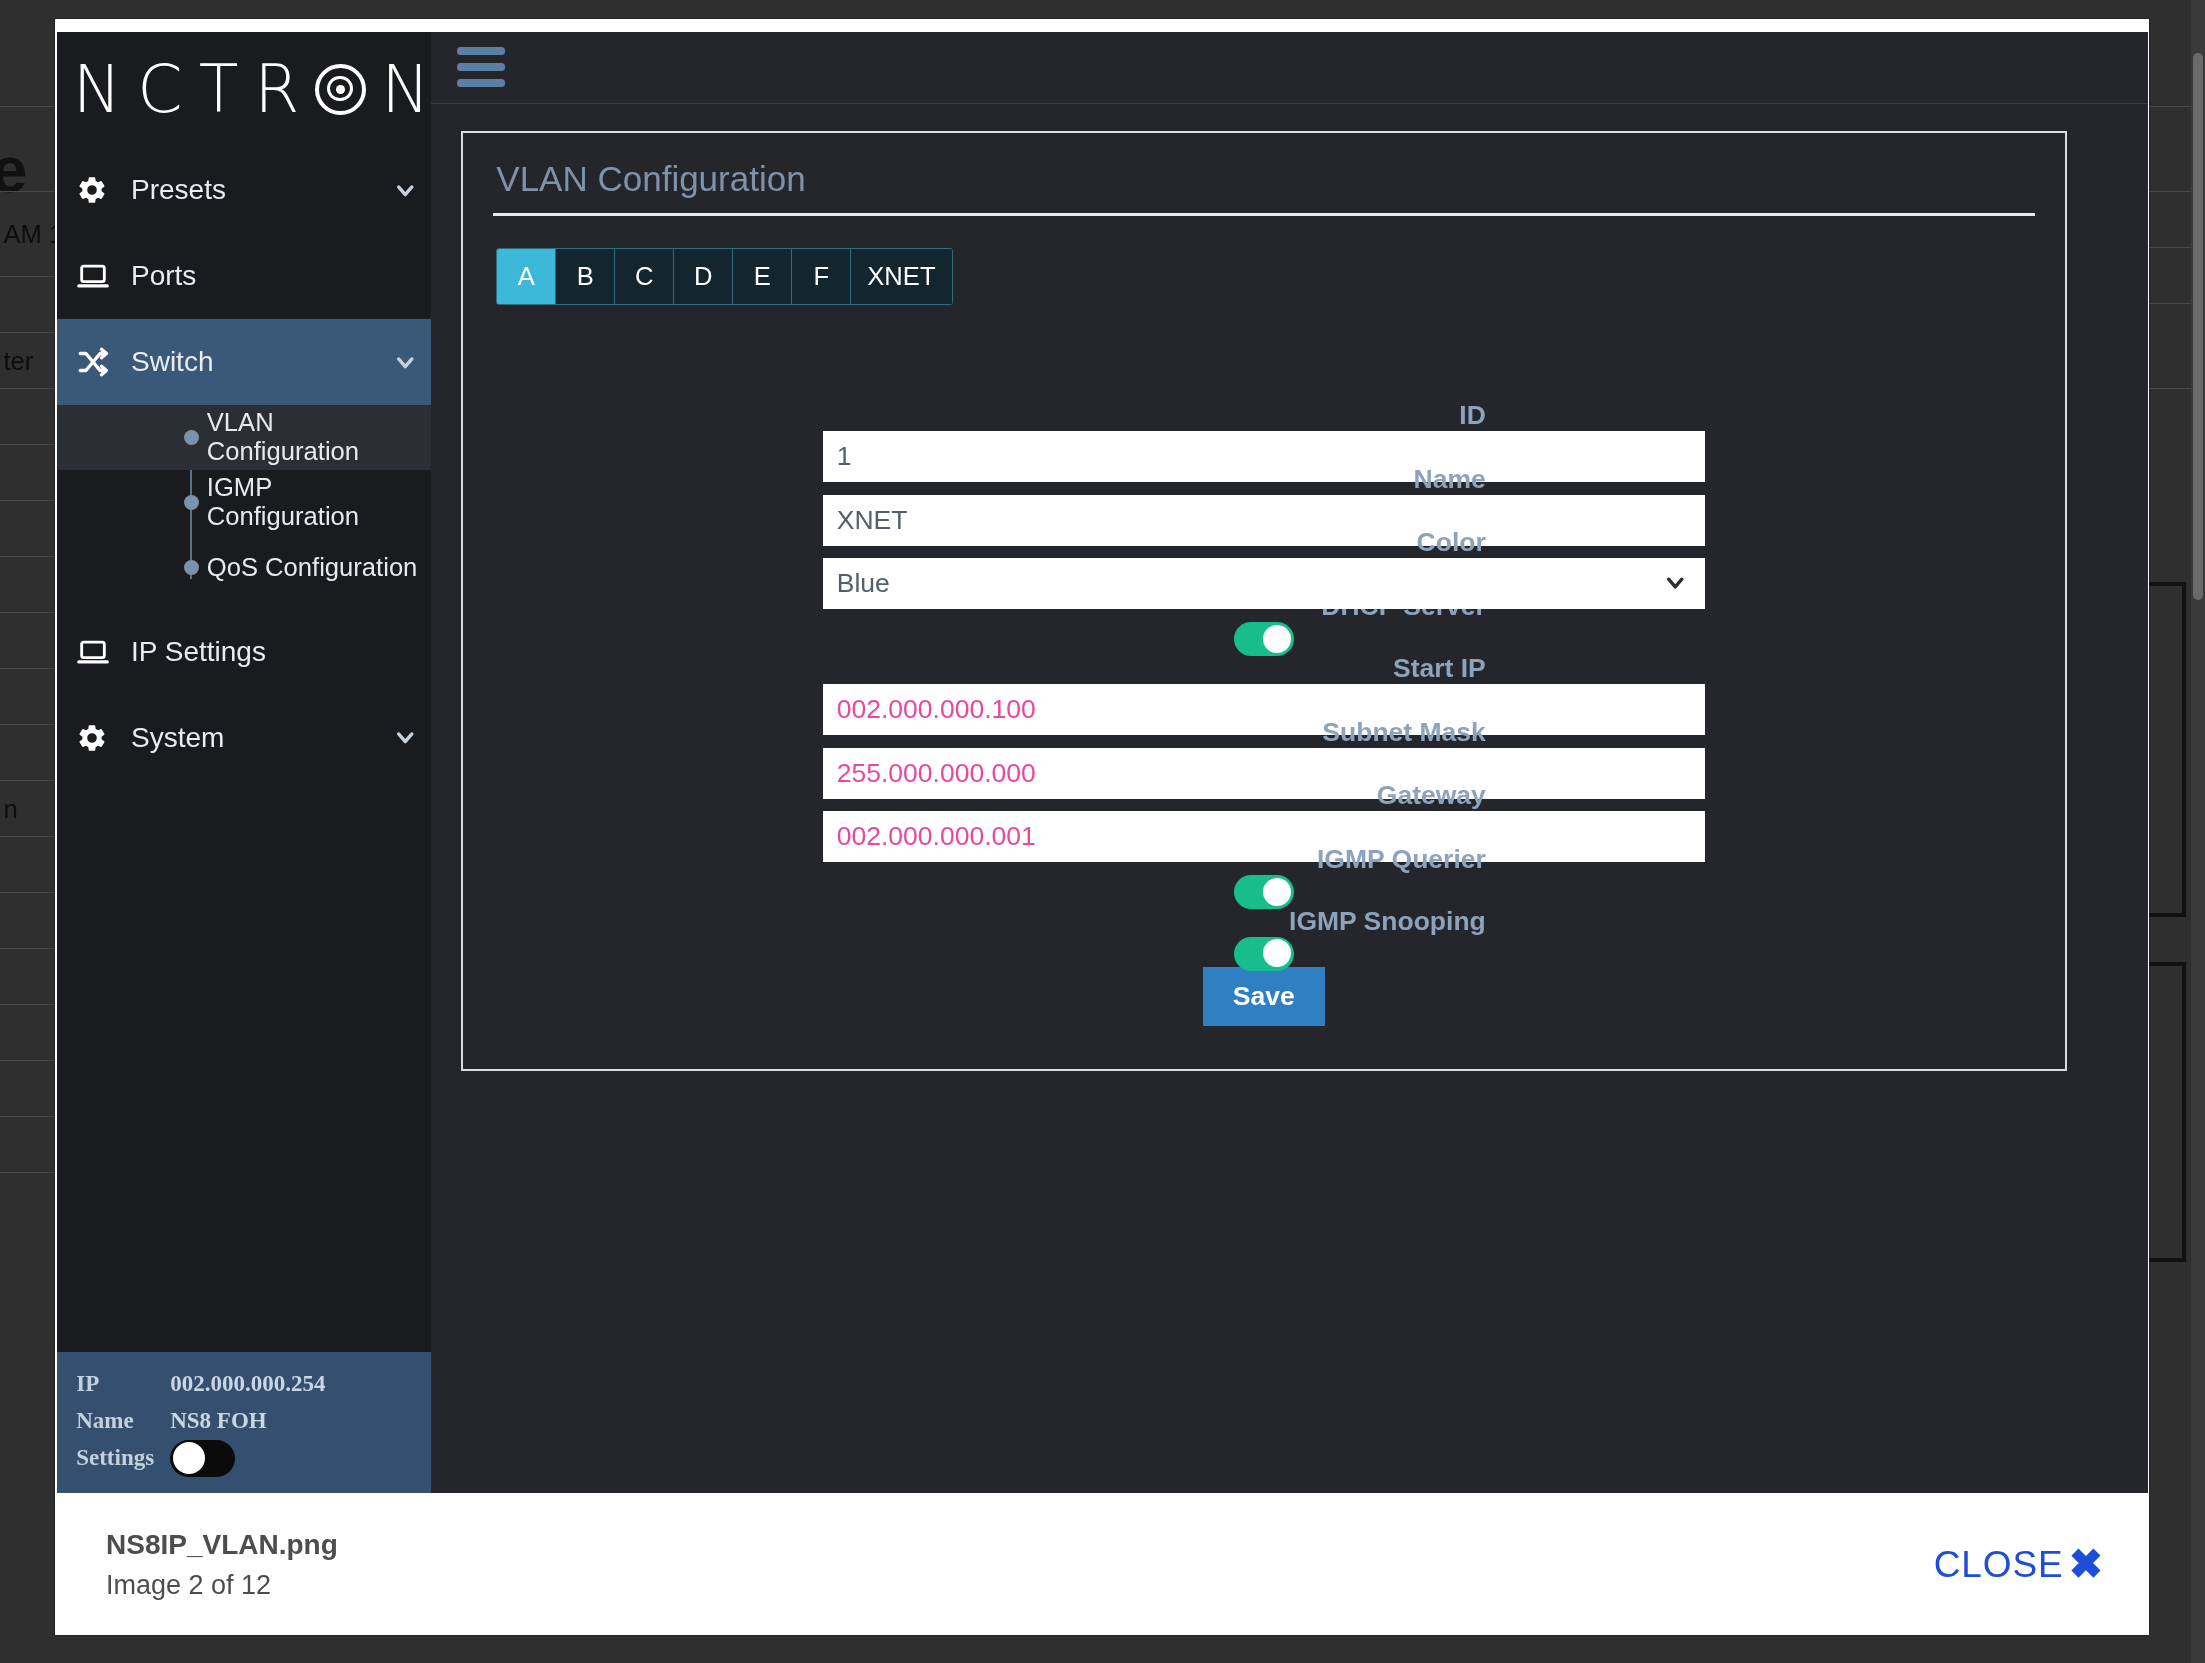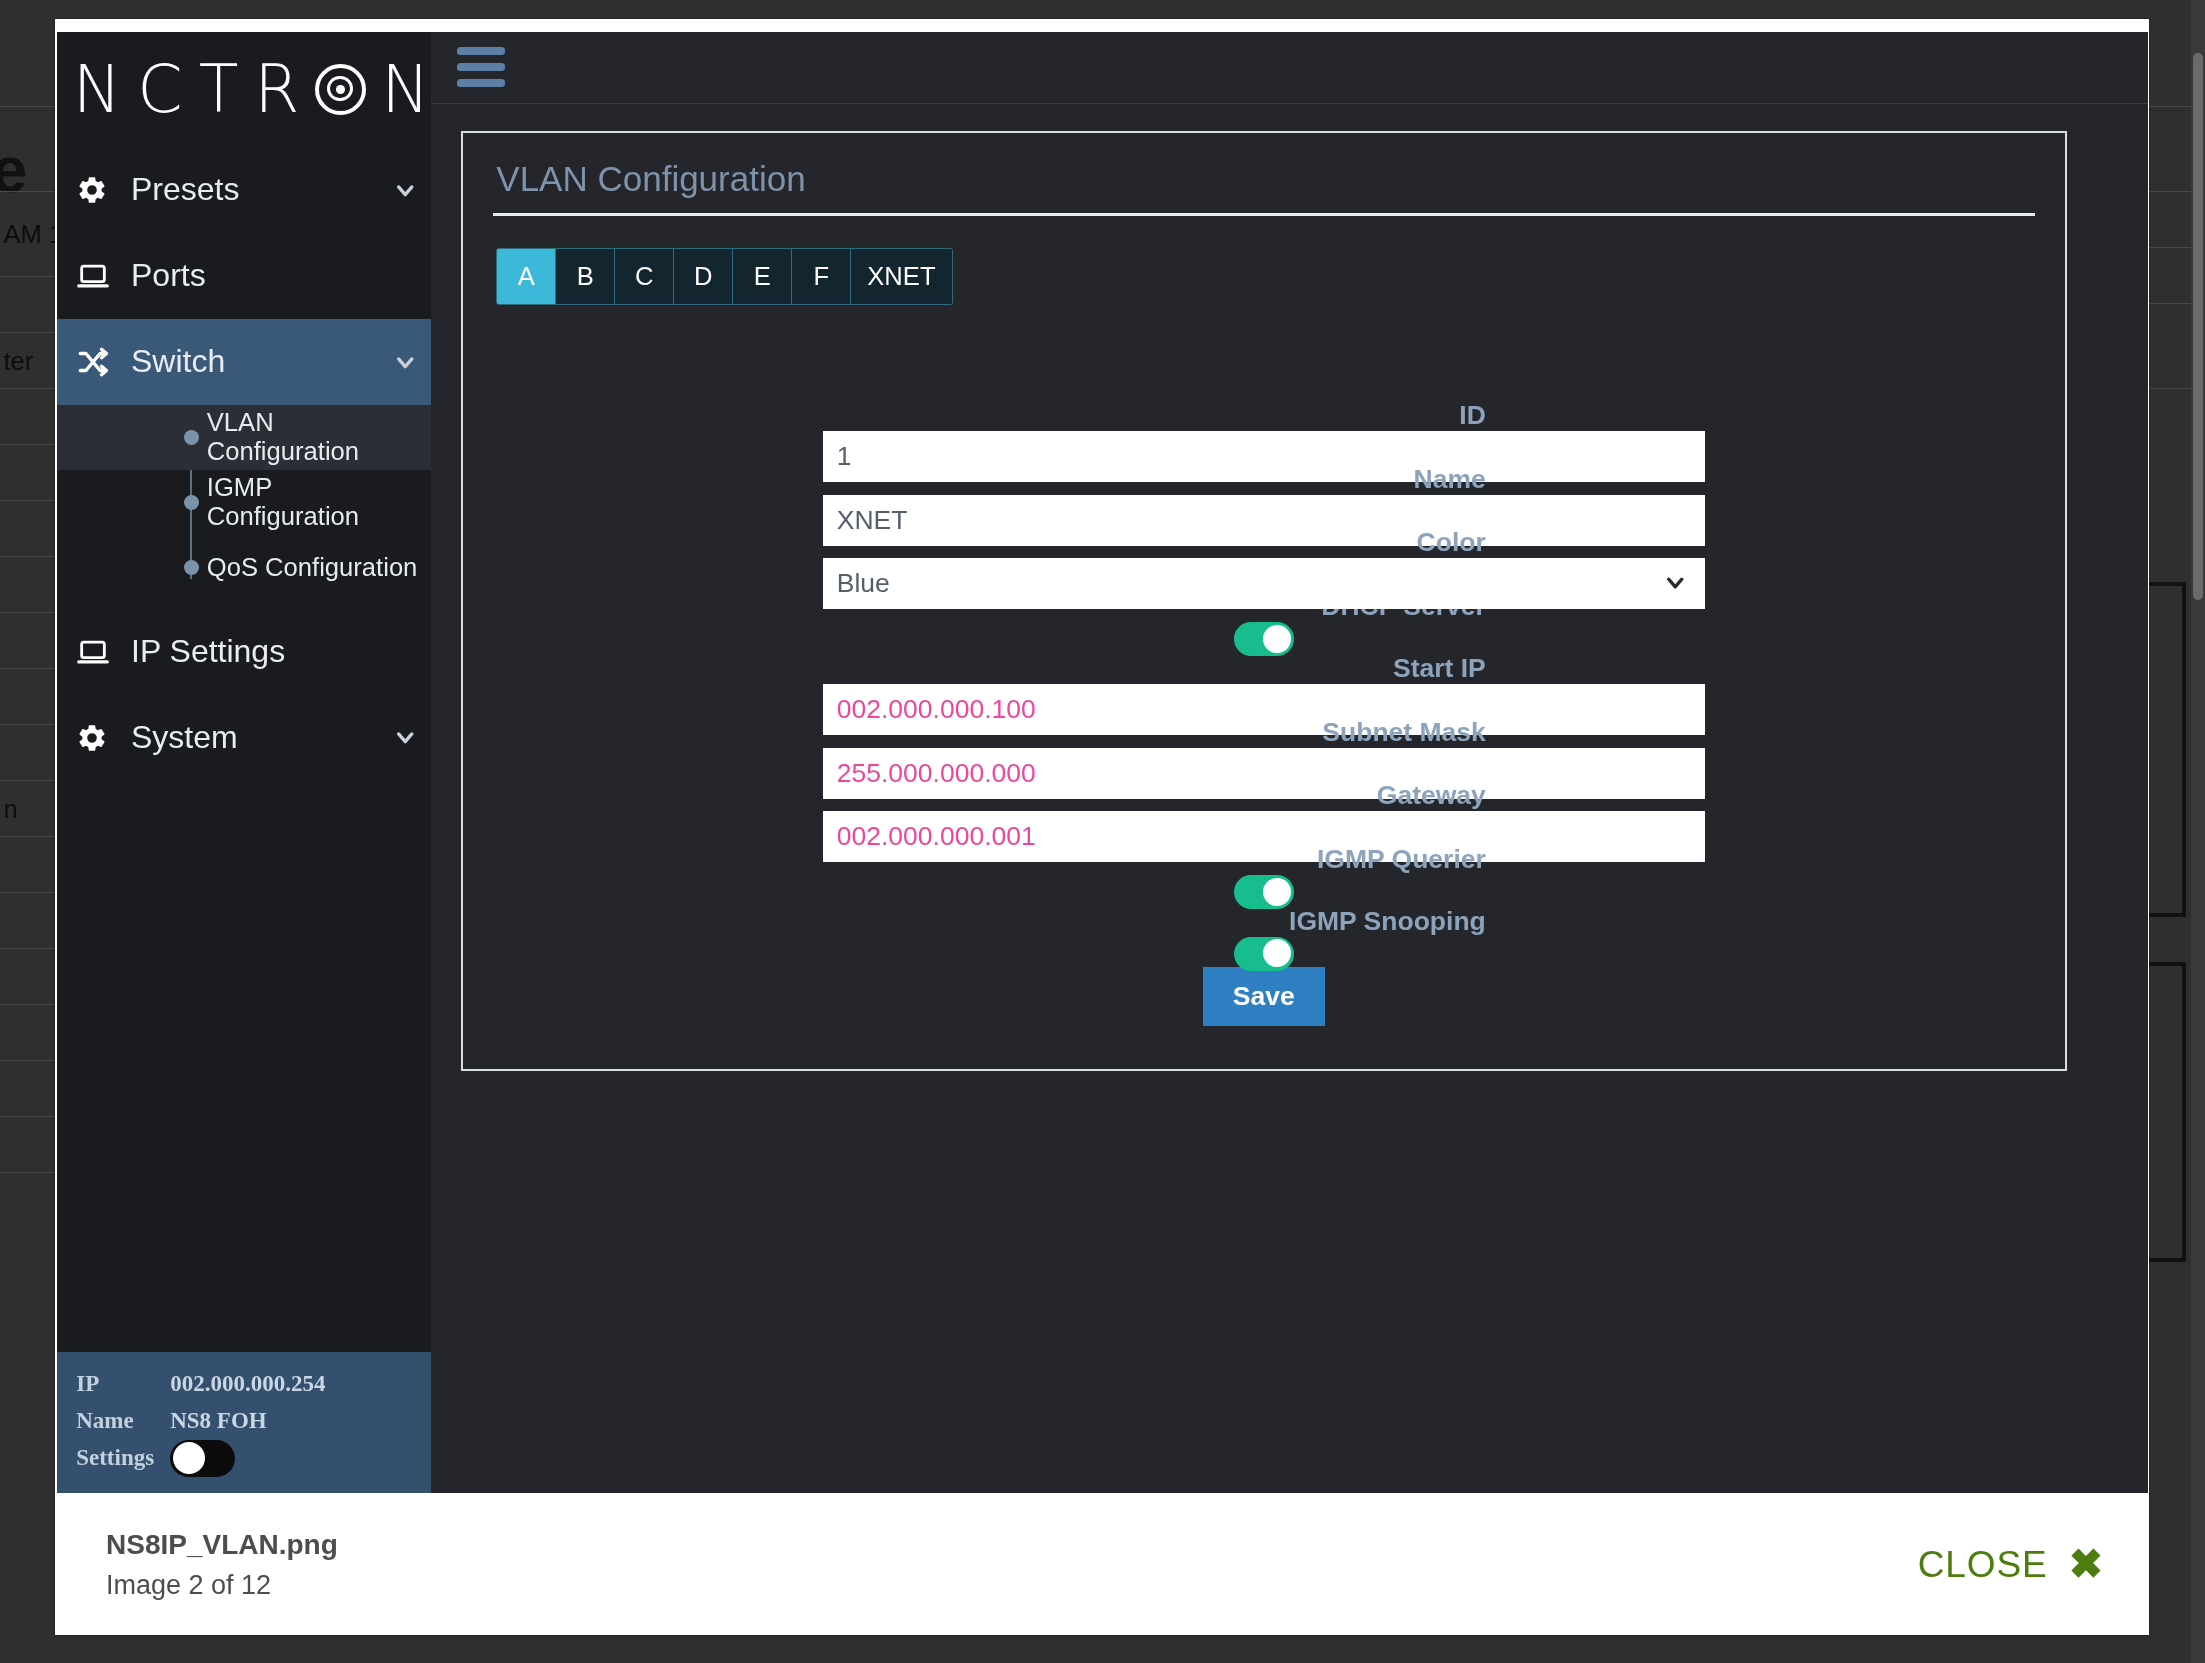--- a/index.html
+++ b/index.html
@@ -146,21 +146,21 @@
   }
 
   .nav { flex: 1 1 auto; }
 
   .nav-item {
     display: flex;
     align-items: center;
     height: 86px;
     padding-left: 19.4px;
     color: #e9ecf0;
-    font-size: 32px;
+    font-size: 28px;
     cursor: pointer;
     position: relative;
   }
   .nav-item.active { background: #3a5877; }
   .nav-icon {
     width: 46px;
     display: flex;
     align-items: center;
     justify-content: flex-start;
     flex: none;
@@ -398,22 +398,22 @@
     line-height: 1.45;
   }
   .cap-counter {
     font-size: 27px;
     color: #4d4d4d;
     line-height: 1.45;
   }
   .close-btn {
     display: flex;
     align-items: center;
-    gap: 21px;
-    color: #4d7c0f;
+    gap: 5px;
+    color: #1d4ed8;
     cursor: pointer;
   }
   .close-text {
     font-size: 37px;
     letter-spacing: 0.9px;
     font-weight: 300;
   }
   .close-x {
     font-size: 41px;
     font-weight: bold;

